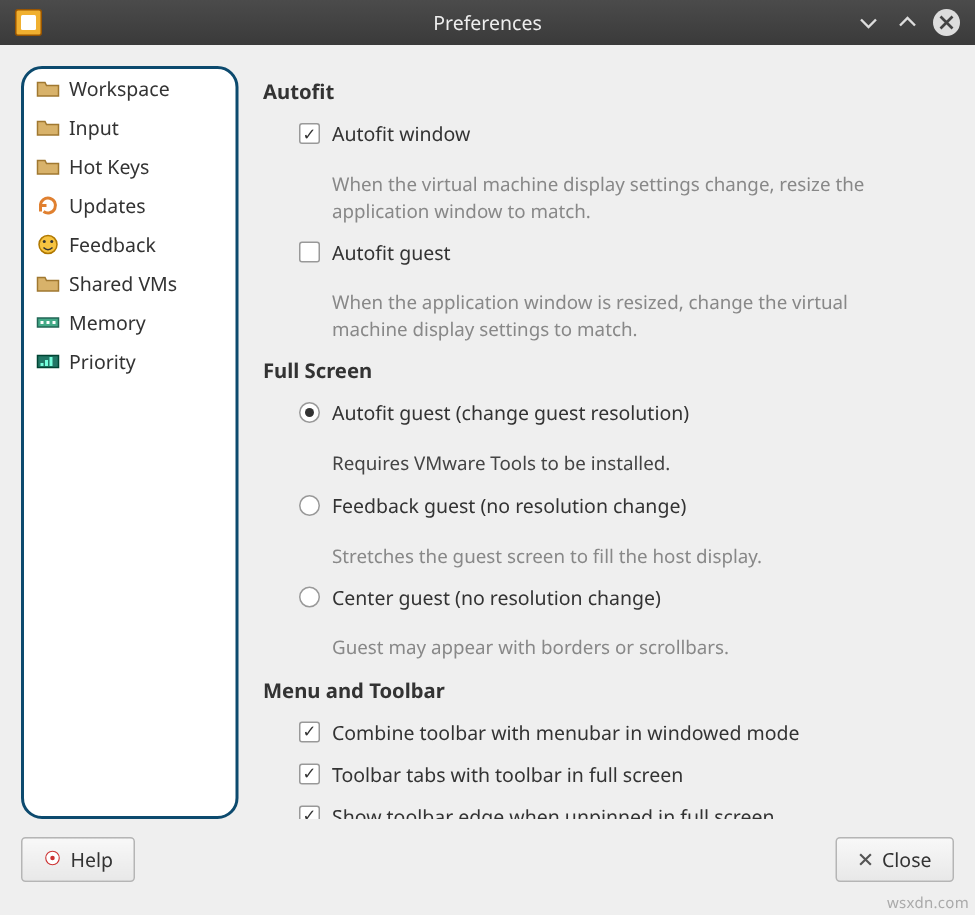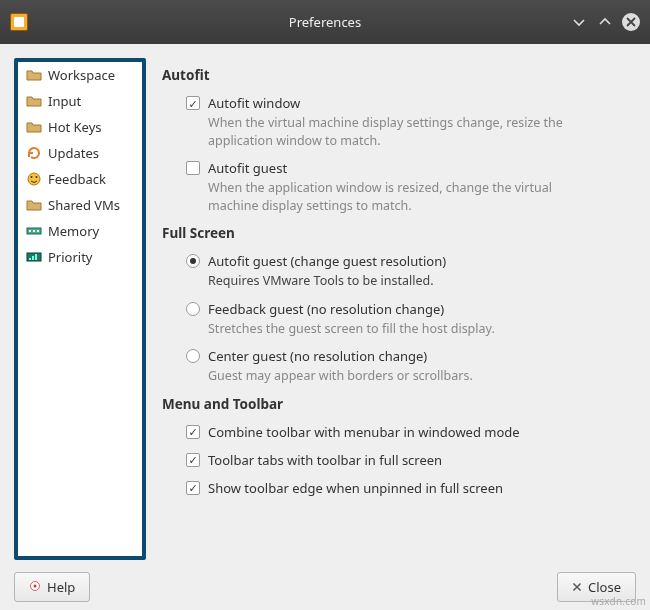--- a/index.html
+++ b/index.html
@@ -7,21 +7,21 @@
     margin: 0;
     font-family: "Segoe UI", "Noto Sans", sans-serif;
     font-size: 13px;
     color: #333;
     background: #efefef;
     width: 650px;
     height: 610px;
     overflow: hidden;
   }
   .titlebar {
-    height: 44px;
+    height: 30px;
     background: linear-gradient(to bottom, #4b4b4b, #3a3a3a);
     display: flex;
     align-items: center;
     color: #ddd;
     padding: 0 10px;
     position: relative;
   }
   .titlebar .app-icon {
     width: 18px; height: 18px;
     background: #f0b030;
@@ -61,24 +61,24 @@
     width:18px; height:18px; border-radius:50%;
     background:#ddd; display:flex; align-items:center; justify-content:center;
   }
   .main {
     display: flex;
     height: 530px;
     padding: 14px;
     gap: 14px;
   }
   .sidebar {
-    width: 132px;
+    width: 145px;
     background: #fff;
-    border: 4px solid #0c4a6e;
-    border-radius: 2px;
+    border: 2px solid #0c4a6e;
+    border-radius: 14px;
     overflow: hidden;
   }
   .side-item {
     display: flex;
     align-items: center;
     gap: 6px;
     padding: 4px 8px;
     cursor: pointer;
     font-size: 13px;
     color: #333;
@@ -106,21 +106,21 @@
   .option .row {
     display: flex;
     align-items: center;
     gap: 8px;
   }
   .option .desc {
     margin-left: 22px;
     color: #888;
     font-size: 12.5px;
     line-height: 1.4;
-    margin-top: 2px;
+    margin-top: 16px;
     max-width: 380px;
   }
   .checkbox, .radio {
     width: 14px; height: 14px;
     border: 1px solid #999;
     background:#fff;
     flex-shrink: 0;
     display:flex; align-items:center; justify-content:center;
     cursor:pointer;
   }

